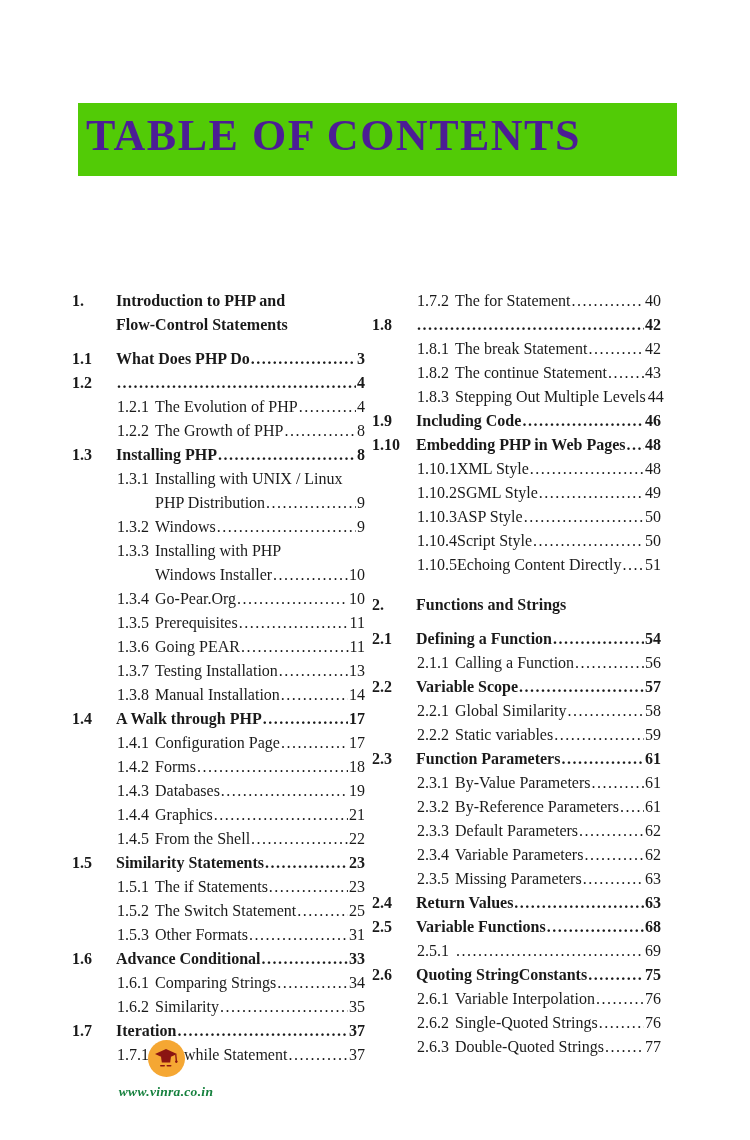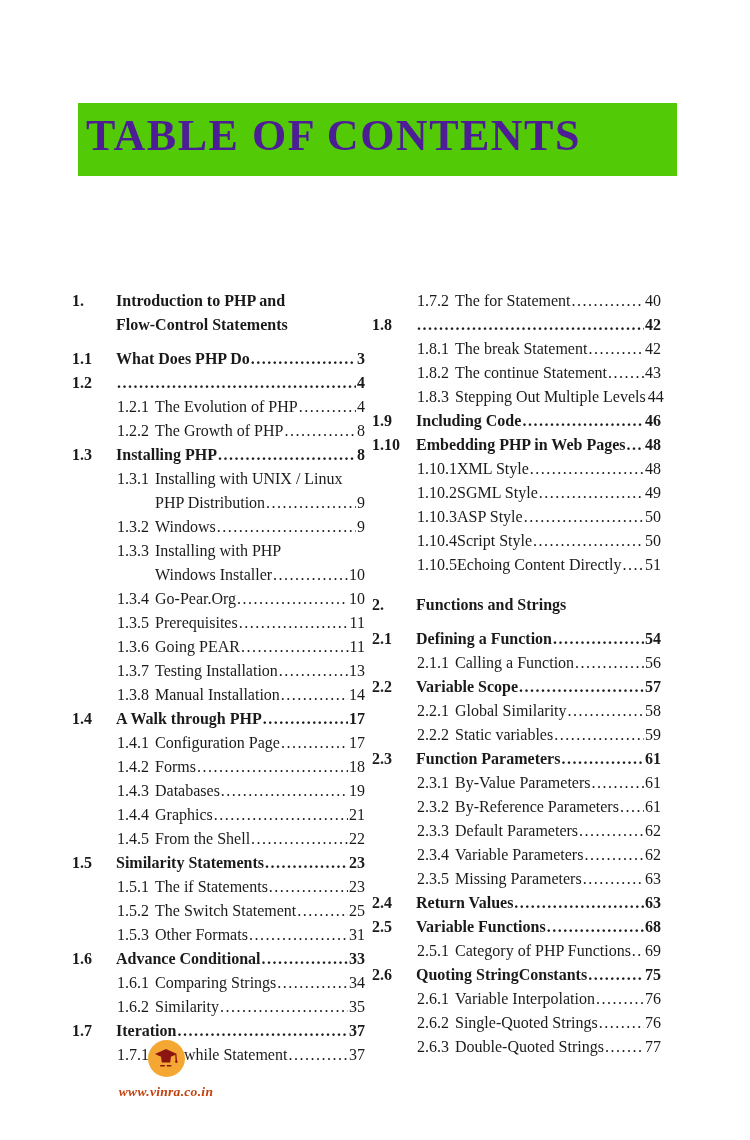--- a/index.html
+++ b/index.html
@@ -82,21 +82,21 @@
     margin: 0 auto;
     display: flex;
     align-items: center;
     justify-content: center;
   }
   .site-url {
     margin-top: 7px;
     font-style: italic;
     font-weight: 700;
     font-size: 13.5px;
-    color: #c2410c;
+    color: #15803d;
     letter-spacing: 0.3px;
     font-family: "Liberation Serif", "DejaVu Serif", serif;
   }
 </style>
 </head>
 <body>
 
 <div class="page">
 
   <header class="banner">
@@ -647,21 +647,20 @@
               <span class="t">Variable Functions</span>
               <span class="dots">..........................................................................................</span>
               <span class="pg">68</span>
             </div>
           </span>
         </div>
         <div class="row lvl2">
           <span class="num">2.5.1</span>
           <span class="entry-body">
             <div class="flexline">
-              <span class="t">Category of PHP Functions</span>
               <span class="dots">..........................................................................................</span>
               <span class="pg">69</span>
             </div>
           </span>
         </div>
         <div class="row lvl1">
           <span class="num">2.6</span>
           <span class="entry-body">
             <div class="flexline">
               <span class="t">Quoting StringConstants</span>

